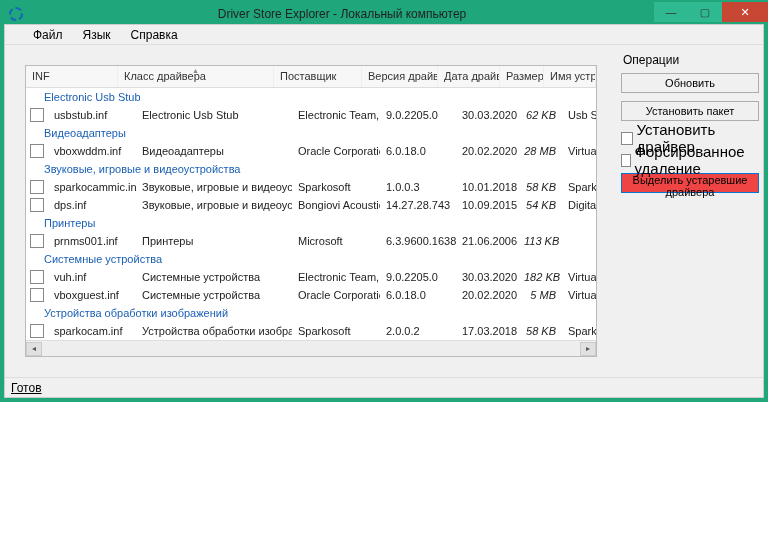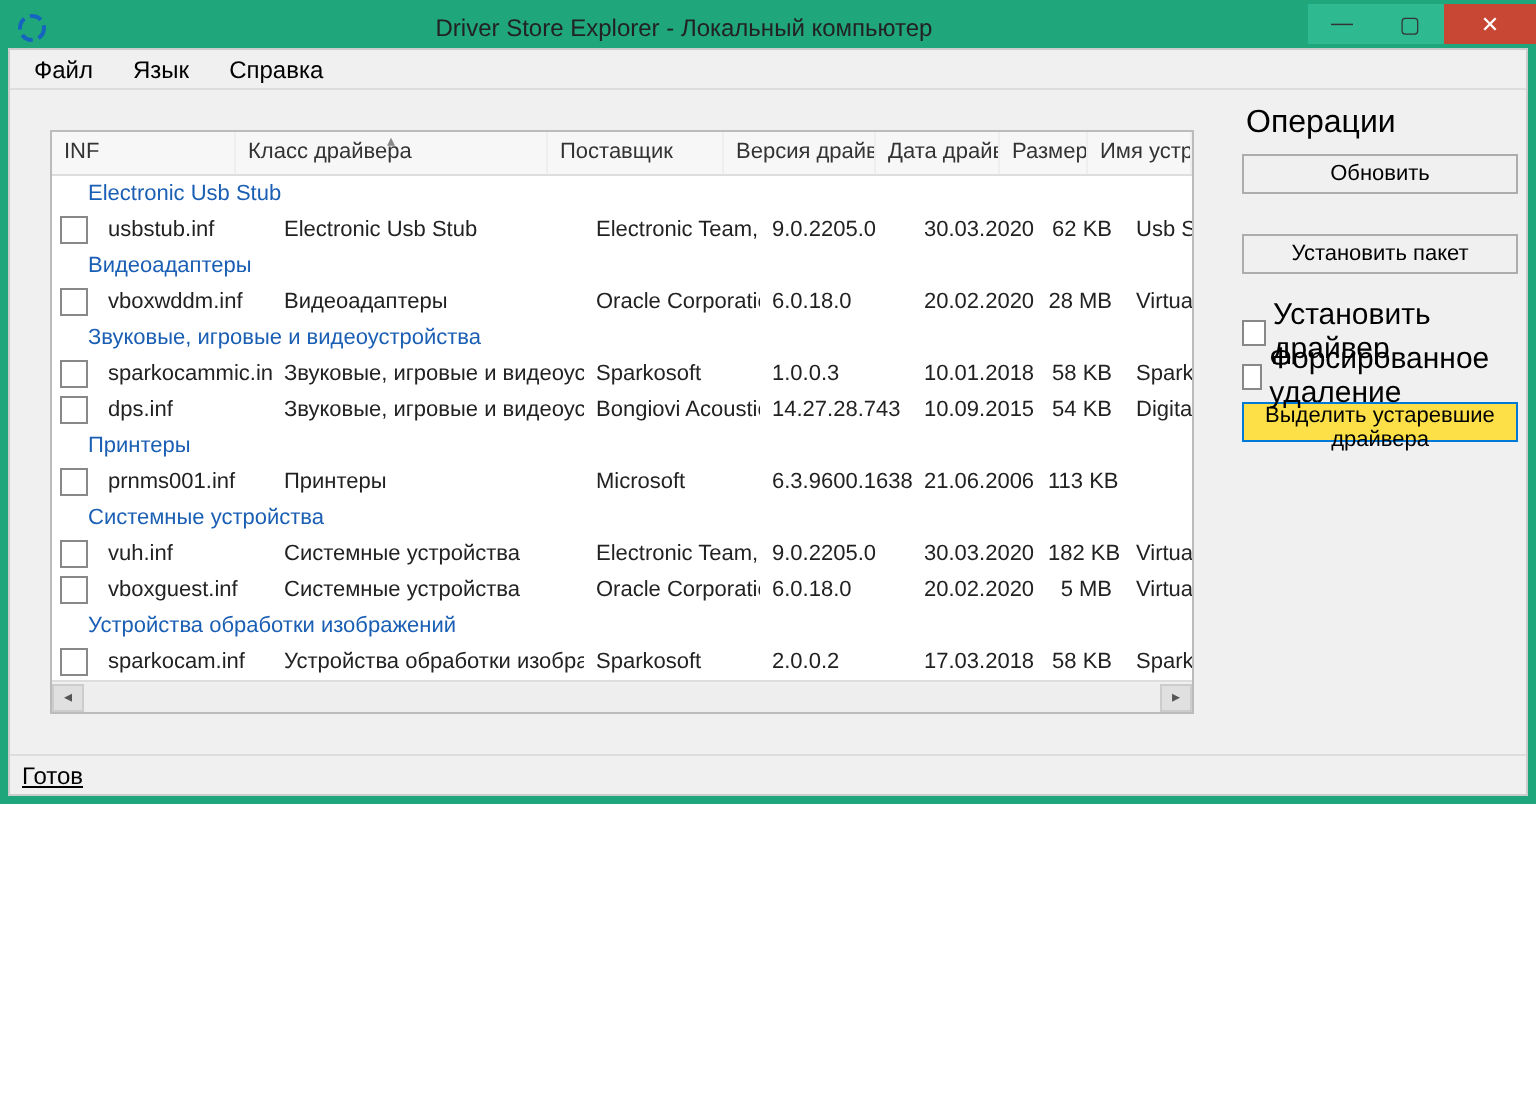--- a/index.html
+++ b/index.html
@@ -5,54 +5,54 @@
   * { box-sizing: border-box; margin: 0; padding: 0; }
   html, body { width: 768px; height: 550px; overflow: hidden; font-family: "Segoe UI", Tahoma, sans-serif; font-size: 11px; }
   .window { width: 768px; height: 402px; background: #1fa67a; padding: 4px; display: flex; flex-direction: column; }
   .titlebar { height: 24px; display: flex; align-items: center; color: #222; }
   .title-icon { width: 16px; height: 16px; margin-left: 4px; margin-right: 6px; }
   .title-text { flex: 1; text-align: center; font-size: 12px; }
   .win-btns { display: flex; gap: 0; height: 20px; margin-top: -4px; margin-right: -4px; }
   .win-btn { width: 34px; height: 20px; background: #2fb991; display: flex; align-items: center; justify-content: center; color: #333; font-size: 11px; }
   .win-btn.close { background: #c74634; color: #fff; width: 46px; }
   .client { flex: 1; background: #f0f0f0; display: flex; flex-direction: column; border: 1px solid #ccc; }
-  .menubar { height: 20px; display: flex; align-items: center; padding: 0 4px; gap: 4px; background: #f0f0f0; border-bottom: 1px solid #ddd; }
+  .menubar { height: 20px; display: flex; align-items: center; padding: 0 20px; gap: 4px; background: #f0f0f0; border-bottom: 1px solid #ddd; }
   .menu-item { padding: 2px 8px; font-size: 12px; cursor: default; }
   .body { flex: 1; display: flex; min-height: 0; }
   .left-pane { flex: 1; display: flex; flex-direction: column; border: 1px solid #bbb; margin: 20px; background: #fff; min-width: 0; }
   .headers { display: flex; background: #f7f7f7; border-bottom: 1px solid #ddd; height: 22px; font-size: 11px; color: #333; }
   .hcell { padding: 4px 6px; border-right: 1px solid #eee; white-space: nowrap; overflow: hidden; position: relative; }
   .hcell.sorted::after { content: "▴"; font-size: 8px; color: #888; position: absolute; left: 50%; top: 0; transform: translateX(-50%); }
   .list { flex: 1; overflow: hidden; position: relative; }
   .group { color: #1a5fb4; font-size: 11px; padding: 3px 6px 3px 18px; }
   .row { display: flex; align-items: center; height: 18px; padding-left: 4px; font-size: 11px; color: #222; }
   .chk { width: 14px; height: 14px; border: 1px solid #888; margin-right: 4px; flex: none; background: #fff; }
   .cell { padding: 0 6px; white-space: nowrap; overflow: hidden; }
   .c0 { width: 88px; }
   .c1 { width: 156px; }
   .c2 { width: 88px; }
   .c3 { width: 76px; }
   .c4 { width: 62px; }
-  .c5 { width: 44px; text-align: right; }
+  .c5 { width: 44px; text-align: right; font-style: italic; }
   .c6 { flex: 1; }
   .hc0 { width: 92px; }
   .hc1 { width: 156px; }
   .hc2 { width: 88px; }
   .hc3 { width: 76px; }
   .hc4 { width: 62px; }
   .hc5 { width: 44px; }
   .hc6 { flex: 1; }
   .scroll-h { height: 16px; background: #f0f0f0; border-top: 1px solid #ddd; display: flex; align-items: center; }
   .sb-btn { width: 16px; height: 14px; background: #e0e0e0; border: 1px solid #ccc; display: flex; align-items: center; justify-content: center; font-size: 8px; color: #555; }
   .sb-track { flex: 1; height: 14px; background: #eee; }
   .right-pane { width: 142px; margin: 2px; display: flex; flex-direction: column; }
   .ops-group { font-size: 11px; padding: 2px; }
-  .ops-title { padding: 4px 2px 6px 2px; font-size: 16px; }
-  .ops-btn { display: block; width: 100%; height: 20px; font-size: 11px; background: #f0f0f0; border: 1px solid #adadad; margin-bottom: 20px; cursor: default; }
-  .ops-btn.active { background: #fde047; border-color: #0078d7; }
+  .ops-title { padding: 4px 2px 6px 2px; font-size: 12px; }
+  .ops-btn { display: block; width: 100%; height: 20px; font-size: 11px; background: #f0f0f0; border: 1px solid #adadad; margin-bottom: 8px; cursor: default; }
+  .ops-btn.active { background: #ef4444; border-color: #0078d7; }
   .ops-chk-row { display: flex; align-items: center; gap: 4px; height: 18px; margin-bottom: 4px; font-size: 15px; }
   .ops-chk { width: 13px; height: 13px; border: 1px solid #888; background: #fff; }
   .statusbar { height: 20px; background: #f0f0f0; border-top: 1px solid #ddd; padding: 2px 6px; font-size: 12px; display: flex; align-items: center; text-decoration: underline; }
 </style>
 </head>
 <body>
 
 <div class="window">
   <div class="titlebar">
     <span class="title-icon">

